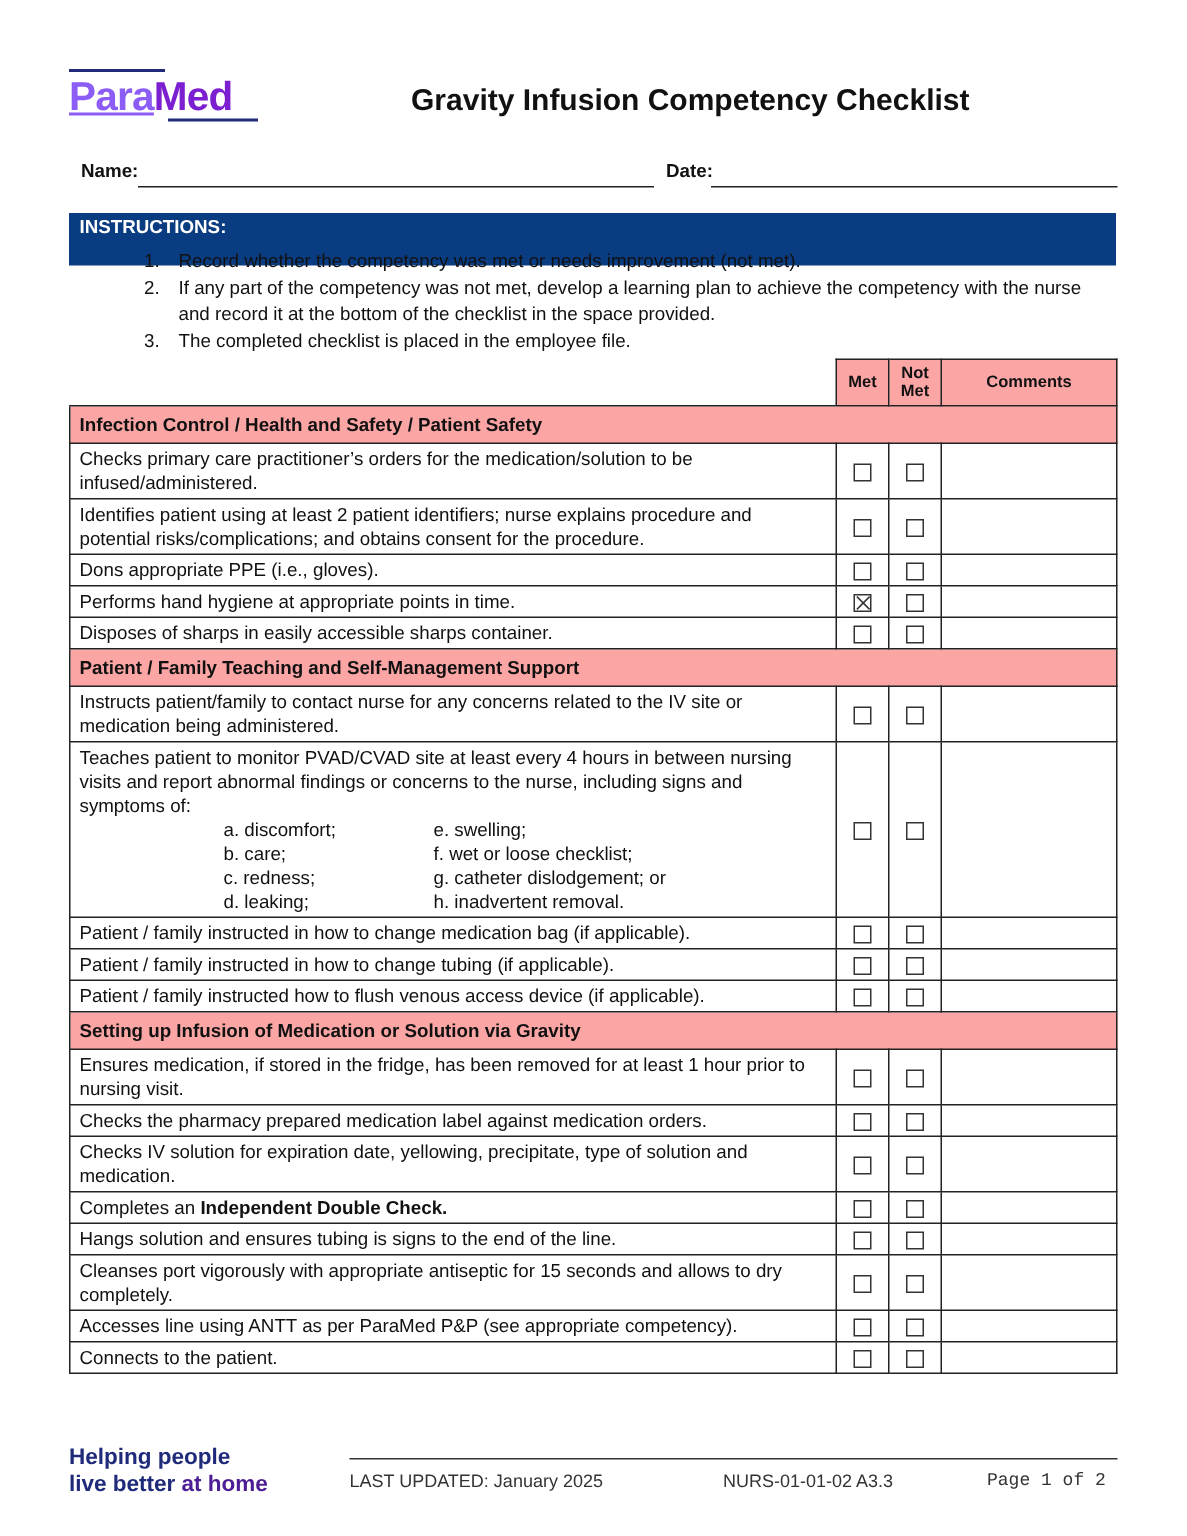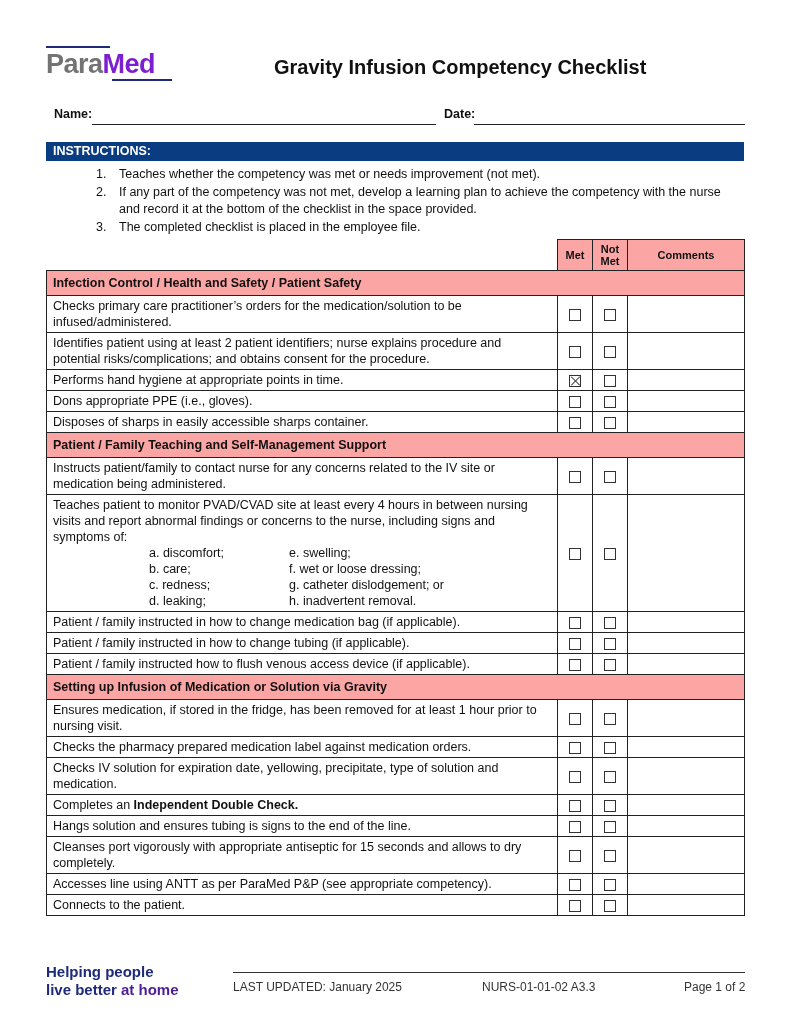--- a/index.html
+++ b/index.html
@@ -1,26 +1,26 @@
 <!DOCTYPE html>
 <html><head>
 <meta charset="utf-8">
 <style>
   html, body { margin: 0; padding: 0; background: #fff; }
   body { width: 791px; height: 1024px; position: relative; font-family: "Liberation Sans", sans-serif; color: #111; overflow: hidden; }
   .logo { position: absolute; left: 46px; top: 44px; width: 126px; height: 40px; }
   .logo .bar-top { position: absolute; left: 0; top: 2px; width: 64px; height: 2px; background: #1f2a7a; }
   .logo .bar-bot { position: absolute; left: 66px; top: 35px; width: 60px; height: 2px; background: #1f2a7a; }
   .logo .txt { position: absolute; left: 0; top: 6px; font-size: 27px; font-weight: bold; letter-spacing: -0.5px; line-height: 28px; }
-  .logo .para { color: #737373; }
+  .logo .para { color: #8b5cf6; text-decoration: underline; }
   .logo .med { color: #7b1fd1; }
   .title { position: absolute; left: 274px; top: 56px; font-size: 20px; font-weight: bold; color: #111; }
   .field-row { position: absolute; top: 107px; font-size: 12.5px; font-weight: bold; }
   .field-line { position: absolute; border-bottom: 1px solid #222; height: 0; }
-  .instr-bar { position: absolute; left: 46px; top: 142px; width: 698px; height: 19px; background: #0a3c82; color: #fff; font-weight: bold; font-size: 12.5px; line-height: 19px; padding-left: 7px; box-sizing: border-box; }
+  .instr-bar { position: absolute; left: 46px; top: 142px; width: 698px; height: 35px; background: #0a3c82; color: #fff; font-weight: bold; font-size: 12.5px; line-height: 19px; padding-left: 7px; box-sizing: border-box; }
   .instr-list { position: absolute; left: 96px; top: 166px; width: 640px; font-size: 12.5px; line-height: 17.5px; margin: 0; padding: 0; list-style: none; }
   .instr-list li { position: relative; padding-left: 23px; }
   .instr-list li .num { position: absolute; left: 0; }
   table.chk { position: absolute; left: 46px; top: 239px; width: 699px; border-collapse: collapse; font-size: 12.5px; line-height: 16px; }
   table.chk td, table.chk th { border: 1px solid #222; }
   table.chk th { background: #fca5a5; font-weight: bold; font-size: 11px; line-height: 12px; text-align: center; height: 30px; padding: 0; }
   table.chk th.blank { background: #fff; border: none; border-bottom: 1px solid #222; }
   table.chk td.sec { background: #fca5a5; font-weight: bold; padding: 4px 6px; height: 16px; }
   table.chk td.item { padding: 2px 6px; vertical-align: middle; }
   table.chk td.cb { width: 34px; text-align: center; vertical-align: middle; padding: 0; }
@@ -47,21 +47,21 @@
 
 <div class="title">Gravity Infusion Competency Checklist</div>
 
 <div class="field-row" style="left:54px;">Name:</div>
 <div class="field-line" style="left:92px; top:124px; width:344px;"><span></span></div>
 <div class="field-row" style="left:444px;">Date:</div>
 <div class="field-line" style="left:474px; top:124px; width:271px;"><span></span></div>
 
 <div class="instr-bar">INSTRUCTIONS:</div>
 <ol class="instr-list" id="instr-list">
-    <li><span class="num">1.</span><span>Teaches whether the competency was met or needs improvement (not met).</span></li>
+    <li><span class="num">1.</span><span>Record whether the competency was met or needs improvement (not met).</span></li>
     <li><span class="num">2.</span><span>If any part of the competency was not met, develop a learning plan to achieve the competency with the nurse and record it at the bottom of the checklist in the space provided.</span></li>
     <li><span class="num">3.</span><span>The completed checklist is placed in the employee file.</span></li>
   </ol>
 
 <table class="chk" id="chk">
   <thead>
     <tr>
       <th class="blank"></th>
       <th style="width:34px;">Met</th>
       <th style="width:34px;"><span>Not</span><br><span>Met</span></th>
@@ -78,28 +78,28 @@
         <td class="cb"><span class="box"></span></td>
         <td class="cmt"></td>
       </tr>
       <tr>
         <td class="item"><span>Identifies patient using at least 2 patient identifiers; nurse explains procedure and potential risks/complications; and obtains consent for the procedure.</span></td>
         <td class="cb"><span class="box"></span></td>
         <td class="cb"><span class="box"></span></td>
         <td class="cmt"></td>
       </tr>
       <tr>
+        <td class="item"><span>Dons appropriate PPE (i.e., gloves).</span></td>
+        <td class="cb"><span class="box"></span></td>
+        <td class="cb"><span class="box"></span></td>
+        <td class="cmt"></td>
+      </tr>
+      <tr>
         <td class="item"><span>Performs hand hygiene at appropriate points in time.</span></td>
         <td class="cb"><span class="box checked"></span></td>
-        <td class="cb"><span class="box"></span></td>
-        <td class="cmt"></td>
-      </tr>
-      <tr>
-        <td class="item"><span>Dons appropriate PPE (i.e., gloves).</span></td>
-        <td class="cb"><span class="box"></span></td>
         <td class="cb"><span class="box"></span></td>
         <td class="cmt"></td>
       </tr>
       <tr>
         <td class="item"><span>Disposes of sharps in easily accessible sharps container.</span></td>
         <td class="cb"><span class="box"></span></td>
         <td class="cb"><span class="box"></span></td>
         <td class="cmt"></td>
       </tr>
       <tr>
@@ -115,21 +115,21 @@
         <td class="item"><span>Teaches patient to monitor PVAD/CVAD site at least every 4 hours in between nursing visits and report abnormal findings or concerns to the nurse, including signs and symptoms of:</span><div class="subgrid">
             <div></div>
             <div>
               <span>a. discomfort;</span>
               <span>b. care;</span>
               <span>c. redness;</span>
               <span>d. leaking;</span>
             </div>
             <div>
               <span>e. swelling;</span>
-              <span>f. wet or loose dressing;</span>
+              <span>f. wet or loose checklist;</span>
               <span>g. catheter dislodgement; or</span>
               <span>h. inadvertent removal.</span>
             </div>
           </div></td>
         <td class="cb"><span class="box"></span></td>
         <td class="cb"><span class="box"></span></td>
         <td class="cmt"></td>
       </tr>
       <tr>
         <td class="item"><span>Patient / family instructed in how to change medication bag (if applicable).</span></td>
@@ -203,13 +203,13 @@
     </tbody>
 </table>
 
 <div class="footer-brand">
   <div>Helping people</div>
   <div><span>live better </span><span class="accent">at home</span></div>
 </div>
 <div class="footer-line"></div>
 <div class="footer-text" style="left:233px;">LAST UPDATED: January 2025</div>
 <div class="footer-text" style="left:482px;">NURS-01-01-02 A3.3</div>
-<div class="footer-text" style="left:684px;">Page 1 of 2</div>
+<div class="footer-text" style="left:658px;font-family:Liberation Mono, monospace;">Page 1 of 2</div>
 
 </body></html>

